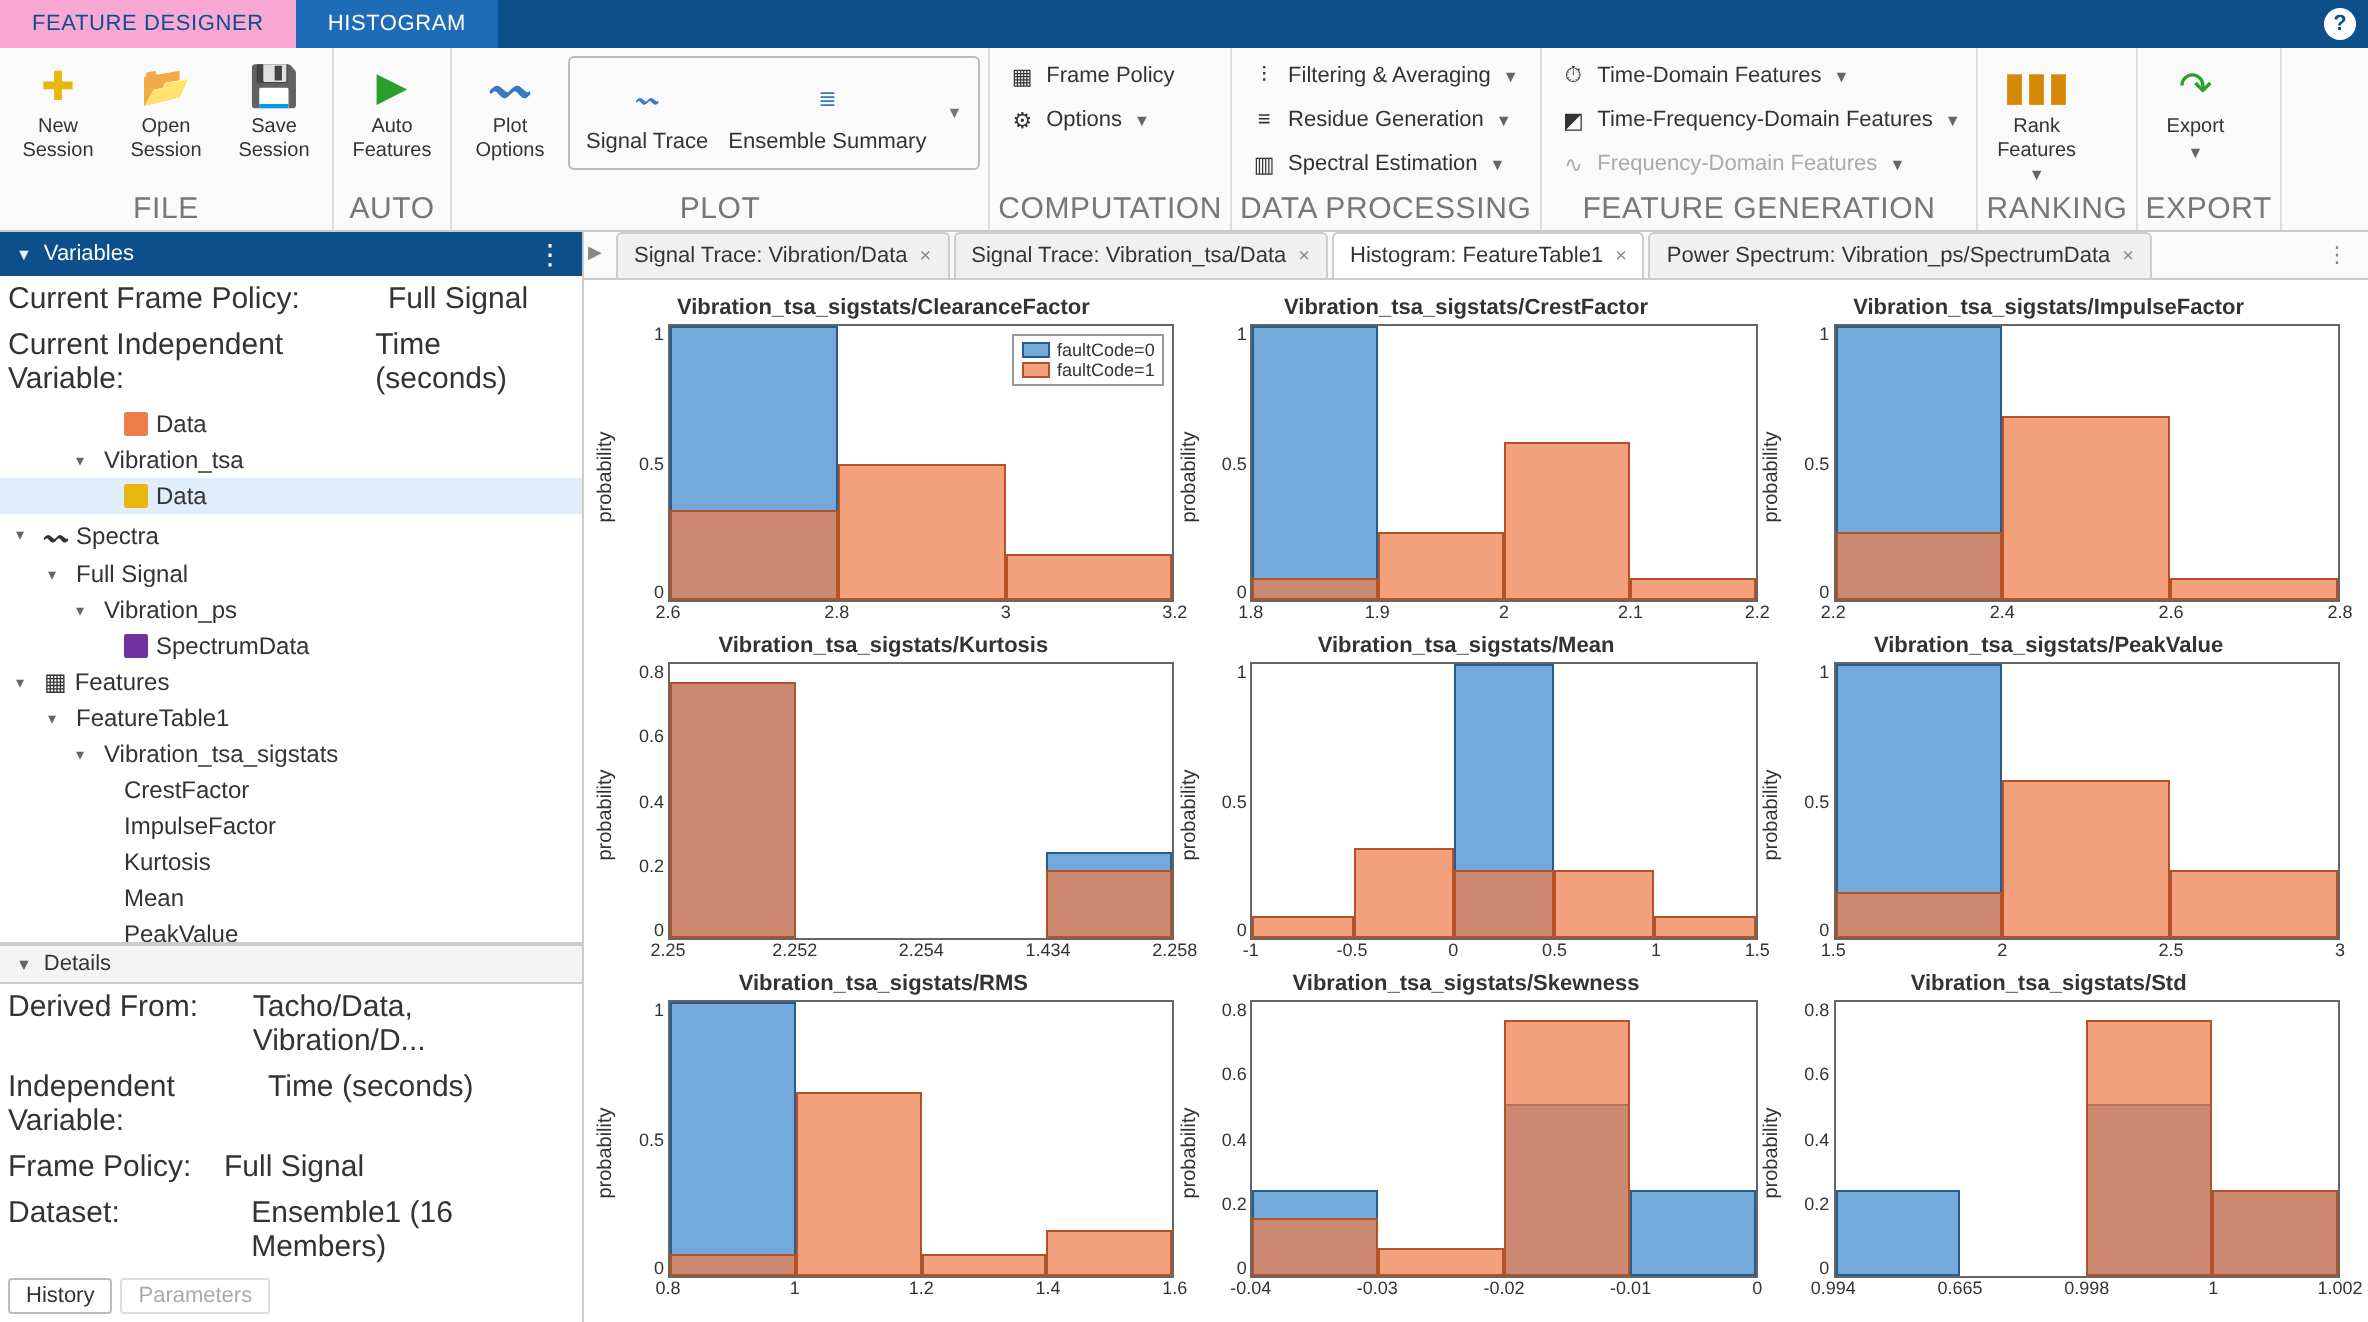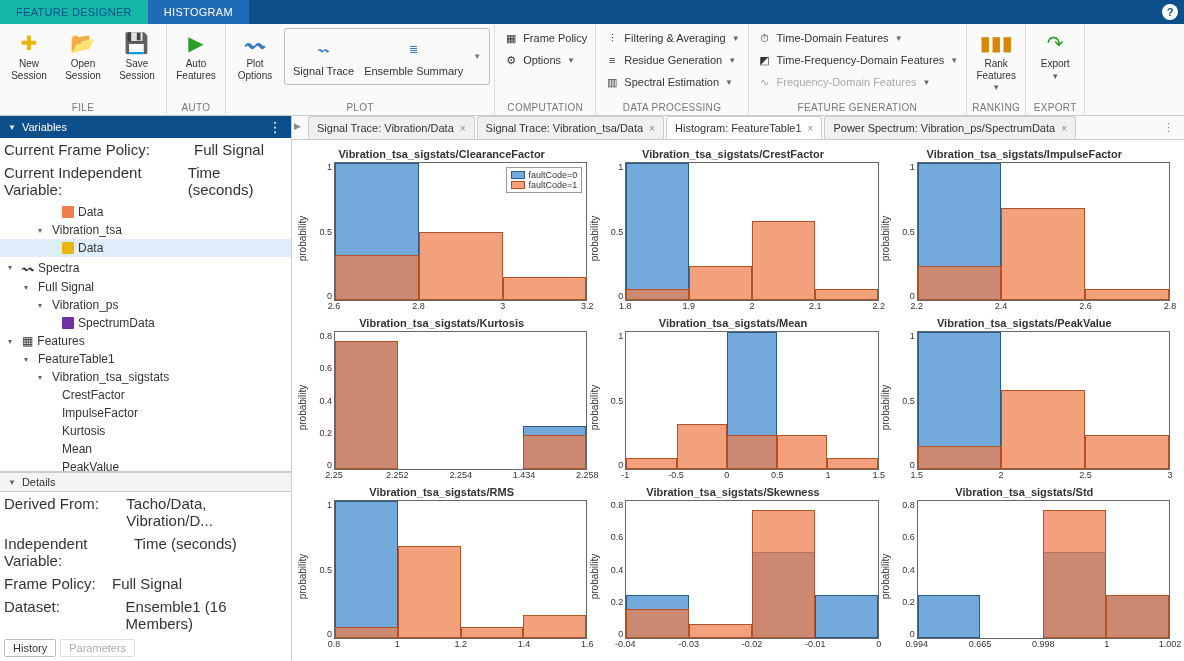--- a/index.html
+++ b/index.html
@@ -1,30 +1,30 @@
 <!DOCTYPE html>
 <html><head>
 <meta charset="utf-8">
 <style>
 * { box-sizing: border-box; margin: 0; padding: 0; }
 body { font-family: "Segoe UI", Arial, sans-serif; font-size: 11px; color: #333; overflow: hidden; width: 1184px; height: 661px; background: #fff; }
 
 
 .top-tabs { height: 24px; background: #0d4f8b; display: flex; align-items: stretch; }
 .top-tab { padding: 0 16px; display: flex; align-items: center; color: #fff; font-size: 11px; cursor: pointer; letter-spacing: 0.3px; }
-.top-tab.active { background: #14b8a6; color: #0d4f8b; font-weight: 500; }
+.top-tab.active { background: #f9a8d4; color: #0d4f8b; font-weight: 500; }
 .top-tab.inactive { background: #1e6bb8; }
 .top-help { margin-left: auto; width: 28px; display: flex; align-items: center; justify-content: center; color: #fff; cursor: pointer; }
 .top-help .q { width: 16px; height: 16px; border-radius: 50%; background: #fff; color: #0d4f8b; display: flex; align-items: center; justify-content: center; font-weight: bold; font-size: 11px; }
 
 
 .ribbon { height: 92px; background: #fafafa; border-bottom: 1px solid #ccc; display: flex; }
 .ribbon-group { border-right: 1px solid #ddd; display: flex; flex-direction: column; padding: 2px 4px 0 4px; }
 .ribbon-group-body { flex: 1; display: flex; align-items: flex-start; gap: 4px; padding-top: 2px; }
-.ribbon-group-label { text-align: center; font-size: 10px; color: #777; padding-bottom: 2px; letter-spacing: 0.3px; }
+.ribbon-group-label { text-align: center; font-size: 15px; color: #777; padding-bottom: 2px; letter-spacing: 0.3px; }
 .rbtn-big { width: 50px; display: flex; flex-direction: column; align-items: center; gap: 2px; padding: 2px; cursor: pointer; border-radius: 2px; }
 .rbtn-big .ic { width: 26px; height: 26px; display: flex; align-items: center; justify-content: center; font-size: 20px; }
 .rbtn-big .lbl { font-size: 10px; text-align: center; line-height: 1.15; }
 .rbtn-sm { display: flex; align-items: center; gap: 4px; padding: 2px 4px; cursor: pointer; border-radius: 2px; font-size: 11px; }
 .rbtn-sm .ic { width: 16px; height: 16px; display: inline-flex; align-items: center; justify-content: center; }
 .rbtn-sm .dd { color: #666; font-size: 8px; margin-left: 2px; }
 .stack { display: flex; flex-direction: column; gap: 2px; }
 .rbtn-box { border: 1px solid #bbb; border-radius: 3px; padding: 6px 8px; display: flex; align-items: center; gap: 10px; cursor: pointer; }
 .rbtn-box .ic { width: 28px; height: 28px; display: flex; align-items: center; justify-content: center; }
 .rbtn-box .lbl { font-size: 11px; text-align: center; line-height: 1.2; }

